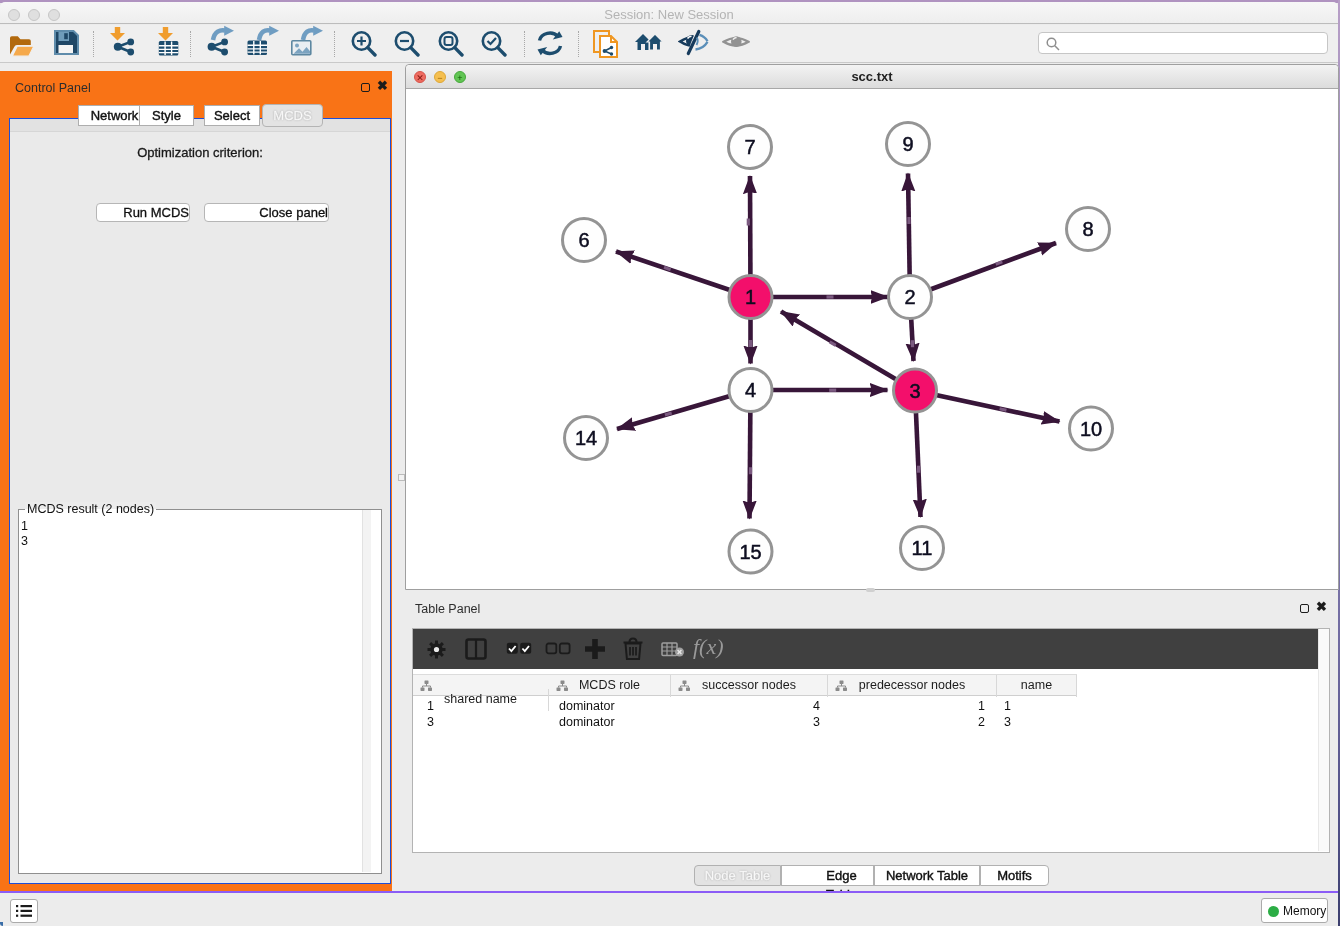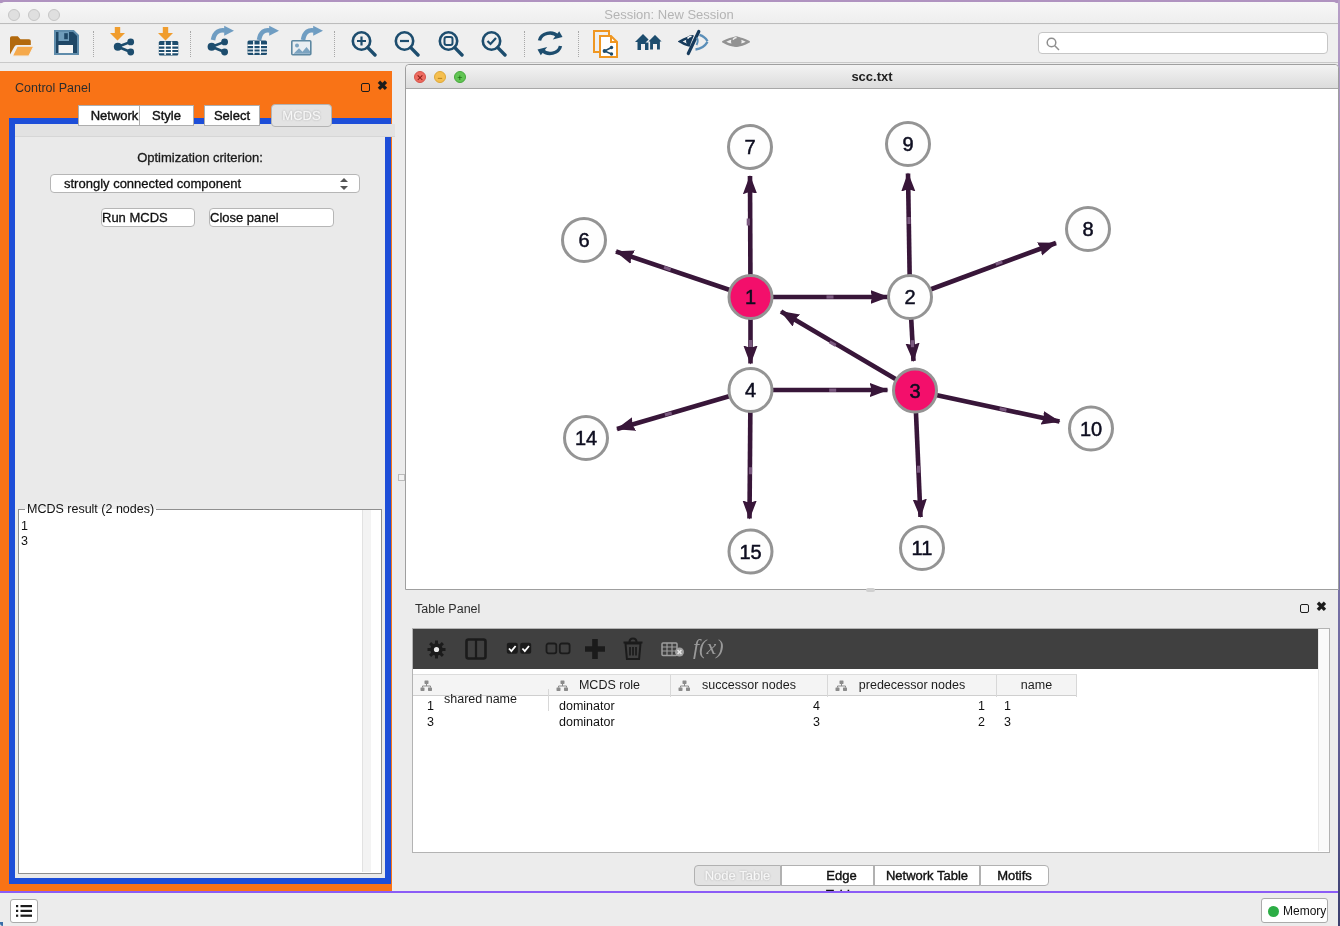--- a/index.html
+++ b/index.html
@@ -16,25 +16,25 @@
 .sep { position:absolute; top:6px; height:26px; width:0; border-left:1px dotted #a8a8a8; }
 .ticon { position:absolute; top:5px; }
 #searchbox { position:absolute; left:1038px; top:7px; width:290px; height:22px; background:#fff; border:1px solid #c6c6c6; border-radius:4px; }
 
 #cpanel { left:0; top:63px; width:392px; height:825px; background:#f97316;margin-top:8px; }
 .ptitle { position:absolute; font-size:12.5px; color:#2d2d2d; }
 .maxbox { position:absolute; width:9px; height:9px; border:1.6px solid #1b1b1b; border-radius:2px; }
 .xmark { position:absolute; font-size:13px; font-weight:bold; color:#1b1b1b; }
 .tab { position:absolute; top:0; height:21px; background:#fff; border:1px solid #aeaeae; font-size:13px; color:#111; text-align:center; line-height:19px; -webkit-text-stroke:0.4px #111; }
 .tabsel { background:#e3e3e3; border:1px solid #b4b4b4; border-radius:4px; color:#fdfdfd; -webkit-text-stroke:0.4px #eee; text-shadow:0 0 2px #8a8a8a; height:23px; line-height:21px; }
-#cpbox { position:absolute; left:9px; top:47px; width:382px; height:766px; background:#eaeaea; border:6px solid #1d4ed8; }
+#cpbox { position:absolute; left:9px; top:47px; width:382px; height:766px; background:#eaeaea; border:1px solid #1d4ed8; }
 #cpbox .innerline { position:absolute; left:0px; top:12px; width:380px; height:0; border-top:1px solid #d6d6d6; }
 #optlabel { position:absolute; left:0; top:26px; width:100%; text-align:center; font-size:13px; color:#1a1a1a; -webkit-text-stroke:0.3px #1a1a1a; }
 #combo { position:absolute; left:35px; top:50px; width:310px; height:19px; background:#fff; border:1px solid #b6b6b6; border-radius:4px; font-size:13px; color:#111; line-height:17px; padding-left:13px; -webkit-text-stroke:0.3px #111; }
-.btn { position:absolute; height:19px; background:#fff; border:1px solid #b6b6b6; border-radius:4px; font-size:13px; color:#111; text-align:left; line-height:17px; -webkit-text-stroke:0.3px #111; }
+.btn { position:absolute; height:19px; background:#fff; border:1px solid #b6b6b6; border-radius:4px; font-size:13px; color:#111; text-align:right; line-height:17px; -webkit-text-stroke:0.3px #111; }
 #mcdsbox { position:absolute; left:18px; top:438px; width:364px; height:365px; background:#fff; border:1px solid #8f8f8f; }
 #mcdslegend { position:absolute; left:25px; top:431px; background:linear-gradient(#ececec 50%, #ffffff 50%); padding:0 2px; font-size:12.5px; color:#111; }
 #mcdsscroll { position:absolute; left:362px; top:439px; width:9px; height:362px; background:#f3f3f3; border-left:1px solid #e2e2e2; }
 #mcdsitems { position:absolute; left:21px; top:448px; font-size:12.5px; color:#111; line-height:15px; }
 
 #netwin { left:405px; top:64px; width:934px; height:526px; background:#fff; border:1px solid #9f9f9f; border-radius:4px 4px 0 0; }
 #nettitle { position:absolute; left:0; top:0; width:100%; height:24px; background:linear-gradient(#f3f3f3,#dcdcdc); border-bottom:1px solid #a8a8a8; border-radius:4px 4px 0 0; }
 .mac { position:absolute; top:6px; width:12px; height:12px; border-radius:50%; font-size:9px; line-height:12px; text-align:center; }
 #netname { position:absolute; top:4px; left:0; width:100%; text-align:center; font-size:13px; font-weight:bold; color:#222; }
 #graph { position:absolute; left:0; top:24px; }
@@ -206,37 +206,31 @@
 <div class="abs" id="rightsliver"></div>
 
 <div class="abs" id="cpanel">
   <div class="ptitle" style="left:15px; top:10px;">Control Panel</div>
   <div class="maxbox" style="left:361px; top:12px;"></div>
   <div class="xmark" style="left:377px; top:7px;">✖</div>
   <div id="cpbox">
     <div style="position:absolute;left:0;top:0;width:380px;height:12px;background:#e2e2e2;"></div>
     <div class="innerline"></div>
     <div id="optlabel">Optimization criterion:</div>
-    <div id="combo">strongly connected component
-      <svg width="12" height="14" style="position:absolute; right:9px; top:2px;" viewBox="0 0 12 14">
-        <path d="M2 5 L6 1 L10 5 Z" fill="#555"></path>
-          <path d="M2 9 L6 13 L10 9 Z" fill="#555"></path>
-      </svg>
-    </div>
     <div class="btn" style="left:86px; top:84px; width:94px;">Run MCDS</div>
     <div class="btn" style="left:194px; top:84px; width:125px;">Close panel</div>
   </div>
   <div id="mcdsbox"></div>
   <div id="mcdsscroll"></div>
   <div id="mcdslegend">MCDS result (2 nodes)</div>
   <div id="mcdsitems">1<br>3</div>
   <div class="tab" style="left:78px; width:73px; top:34px;">Network</div>
   <div class="tab" style="left:139px; width:55px; top:34px;">Style</div>
   <div class="tab" style="left:204px; width:56px; top:34px;">Select</div>
-  <div class="tab tabsel" style="left:271px; width:61px; top:33px;">MCDS</div>
+  <div class="tab tabsel" style="left:262px; width:61px; top:33px;">MCDS</div>
 </div>
 
 <div class="abs" style="left:398px; top:474px; width:7px; height:7px; background:#f2f2f2; border:1px solid #bbb;"></div>
 
 <div class="abs" id="netwin">
   <div id="nettitle">
     <div class="mac" style="left:8px; background:#ee6b60; border:1px solid #d5544a; color:#7e1610;">✕</div>
     <div class="mac" style="left:28px; background:#f5bf4f; border:1px solid #dda737; color:#945e00;">−</div>
     <div class="mac" style="left:48px; background:#62c554; border:1px solid #47a83c; color:#0b5b01;">+</div>
     <div id="netname">scc.txt</div>

